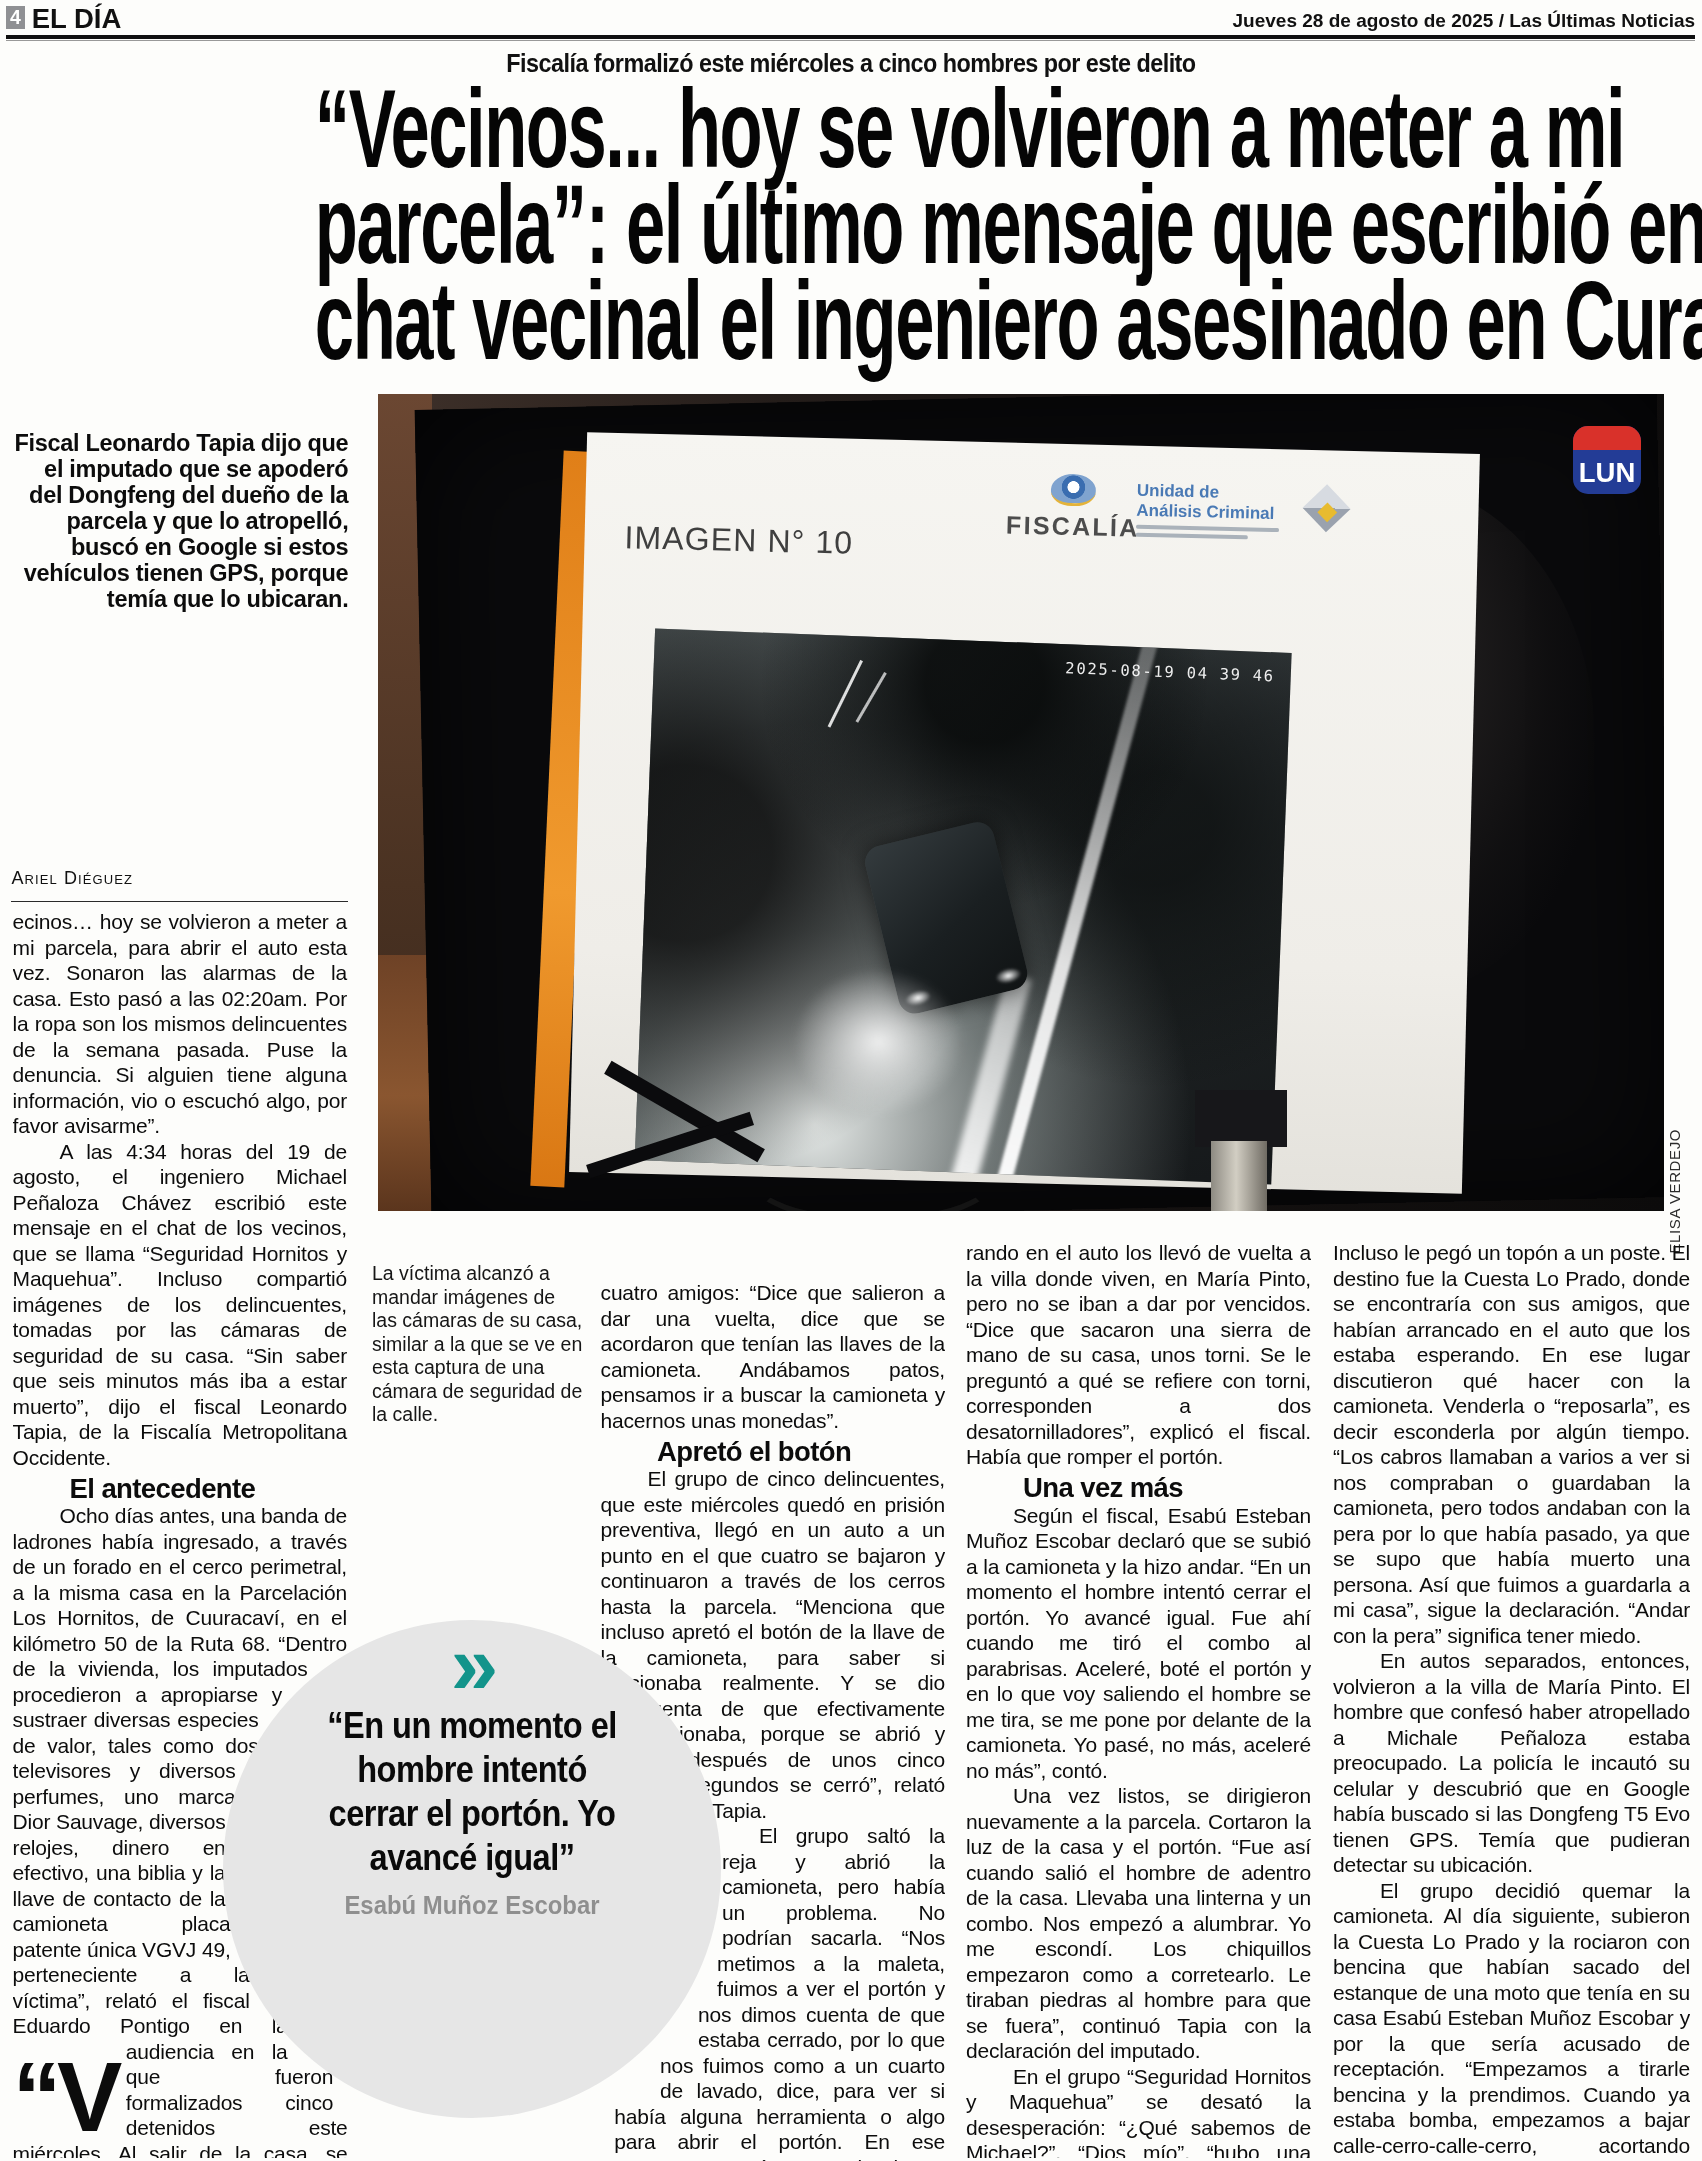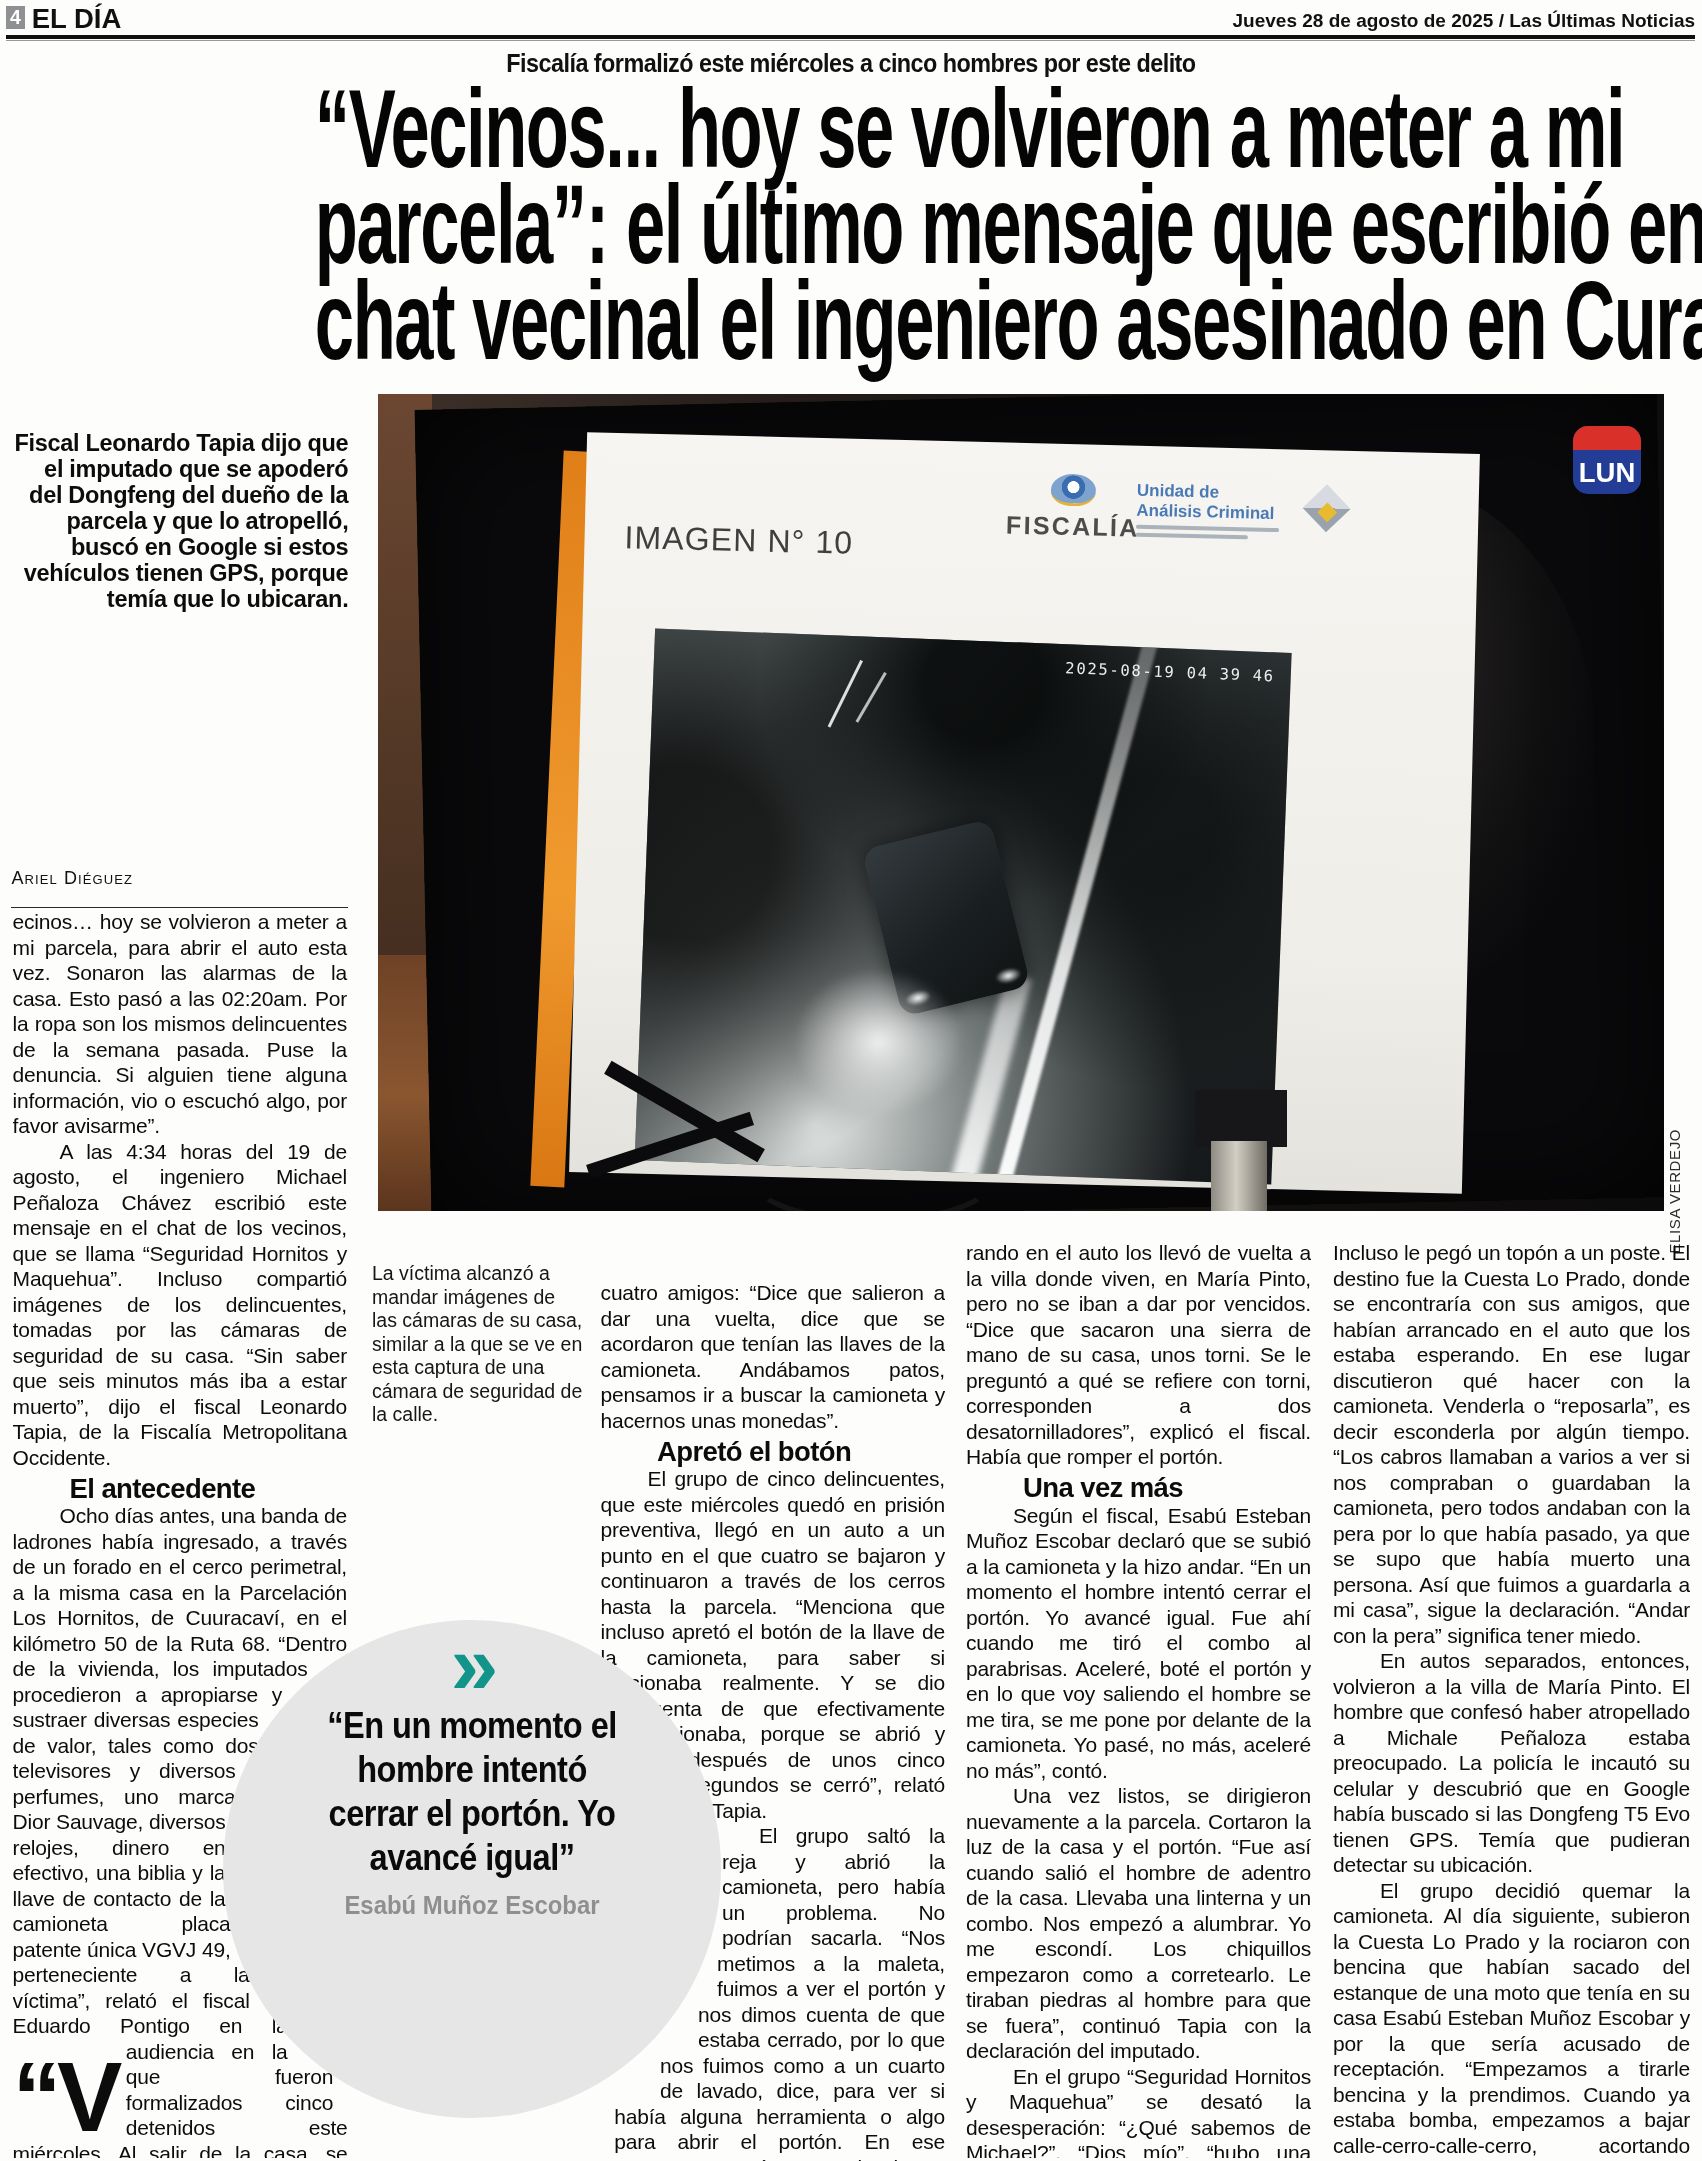--- a/index.html
+++ b/index.html
@@ -21,21 +21,21 @@
   
   .kicker{position:absolute;left:0;right:0;top:48px;text-align:center;font-size:26px;font-weight:600;
     transform:scaleX(.9);letter-spacing:-0.6px;}
   .headline{position:absolute;left:0;right:0;top:81px;text-align:center;font-weight:700;color:#050505;}
   .headline .hl{display:block;white-space:nowrap;font-size:112px;line-height:96px;letter-spacing:-2.3px;
     transform:scaleX(.63);transform-origin:50% 0;}
   
   .lede{position:absolute;left:11.4px;top:390px;width:337px;text-align:right;
     font-size:23.5px;line-height:26px;font-weight:700;letter-spacing:-0.3px;color:#0c0c0c;margin-top:40px;}
   .byline{position:absolute;left:11.4px;top:868px;width:337px;border-bottom:1.7px solid #2a2a2a;
-    padding-bottom:18px;font-size:18px;font-variant:small-caps;letter-spacing:1.1px;color:#111;}
+    padding-bottom:12px;font-size:18px;font-variant:small-caps;letter-spacing:1.1px;color:#111;}
   
   .col{position:absolute;text-align:justify;font-size:21px;line-height:25.5px;letter-spacing:-0.2px;
     color:#0c0c0c;overflow:hidden;}
   .col p{margin:0;}
   .col p.ind{text-indent:47px;}
   .subhead{font-size:27.5px;font-weight:700;margin:5.7px 0 2.3px 57px !important;letter-spacing:-0.6px;text-indent:0 !important;}
   #col1{left:12.6px;top:909px;width:335px;height:1249px;}
   #col2{left:600px;top:1240px;width:345px;height:918px;margin-top:40px;}
   #col3{left:966px;top:1240px;width:345px;height:918px;}
   #col4{left:1333px;top:1240px;width:357px;height:918px;}

